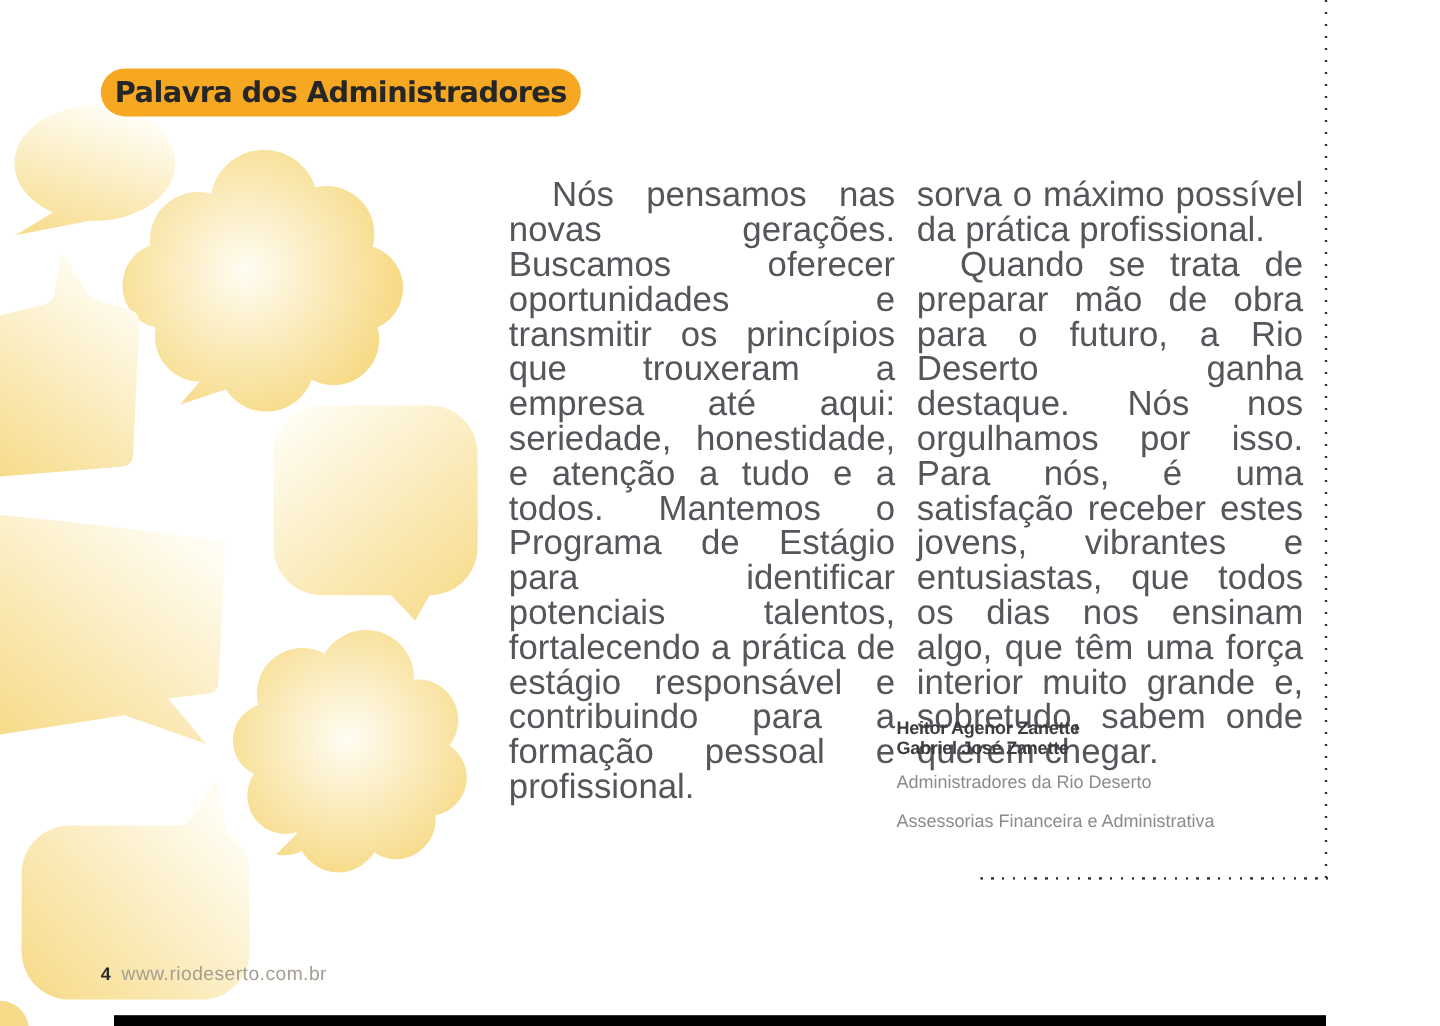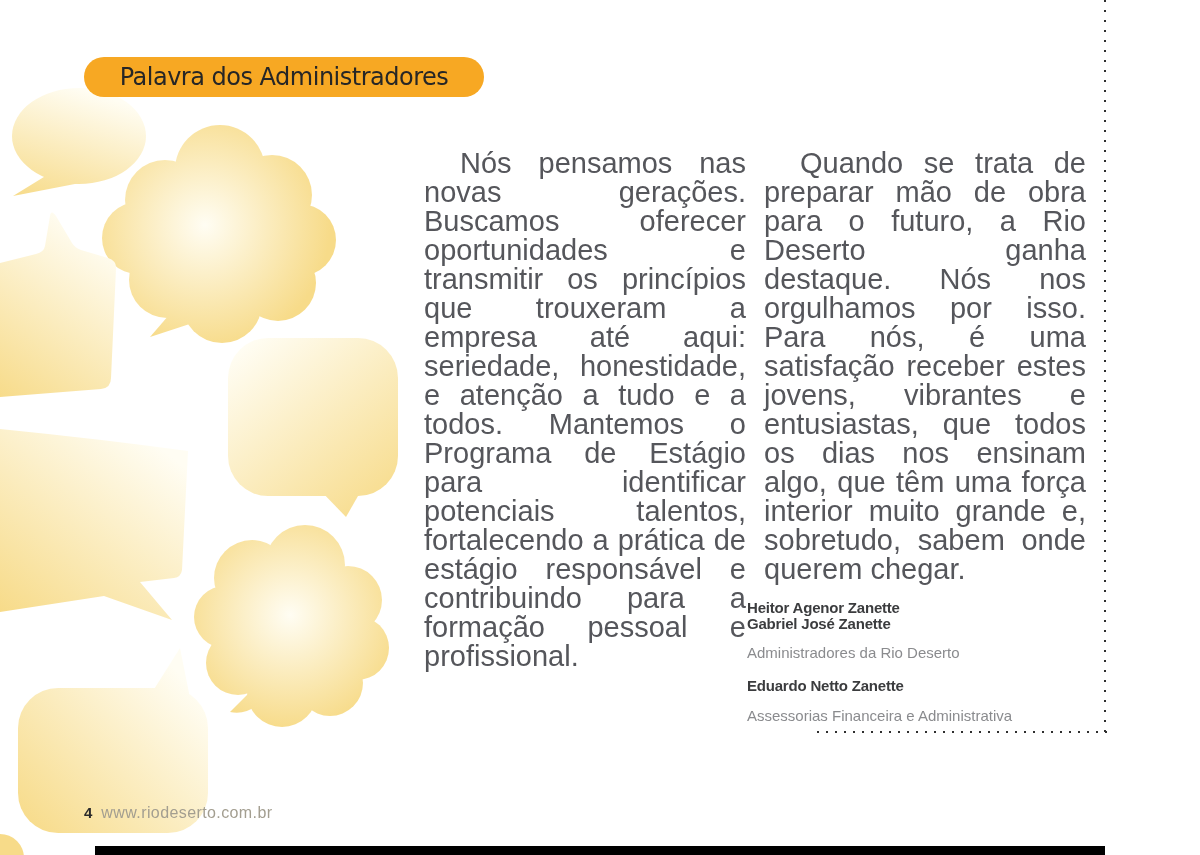--- a/index.html
+++ b/index.html
@@ -29,21 +29,21 @@
     left: 84px; top: 57px;
     width: 400px; height: 40px;
     background: var(--badge, #F7A823);
     border-radius: 20px;
     display: flex;
     align-items: center;
     justify-content: center;
   }
   .title-badge span {
     font-family: "DejaVu Sans", "Liberation Sans", sans-serif;
-    font-weight: normal;
+    font-weight: bold;
     font-size: 24px;
     letter-spacing: -0.5px;
     color: var(--title_text, #262626);
     white-space: nowrap;
   }
 
   
   .col {
     position: absolute;
     top: 149px;
@@ -213,31 +213,31 @@
 
   <div class="title-badge">
     <span>Palavra dos Administradores</span>
   </div>
 
   <div class="col col-1">
     <p>Nós pensamos nas novas gerações. Buscamos oferecer oportunidades e transmitir os princípios que trouxeram a empresa até aqui: seriedade, honestidade, e atenção a tudo e a todos. Mantemos o Programa de Estágio para identificar potenciais talentos, fortalecendo a prática de estágio responsável e contribuindo para a formação pessoal e profissional.</p>
   </div>
 
   <div class="col col-2">
+    <p class="no-indent">sorva o máximo possível da prática profissional.</p>
     <p>Quando se trata de preparar mão de obra para o futuro, a Rio Deserto ganha destaque. Nós nos orgulhamos por isso. Para nós, é uma satisfação receber estes jovens, vibrantes e entusiastas, que todos os dias nos ensinam algo, que têm uma força interior muito grande e, sobretudo, sabem onde querem chegar.</p>
   </div>
 
   <div class="signatures">
     <div class="sig-group">
       <div class="sig-name">Heitor Agenor Zanette</div>
       <div class="sig-name">Gabriel José Zanette</div>
       <div class="sig-role">Administradores da Rio Deserto</div>
     </div>
     <div class="sig-group">
-      <div class="sig-name">Eduardo Netto Zanette</div>
       <div class="sig-role">Assessorias Financeira e Administrativa</div>
     </div>
   </div>
 
   <div class="dotted-v"></div>
   <div class="dotted-h"></div>
 
   <div class="footer-left">
     <span class="page-number">4</span>
     <span class="site-url">www.riodeserto.com.br</span>

